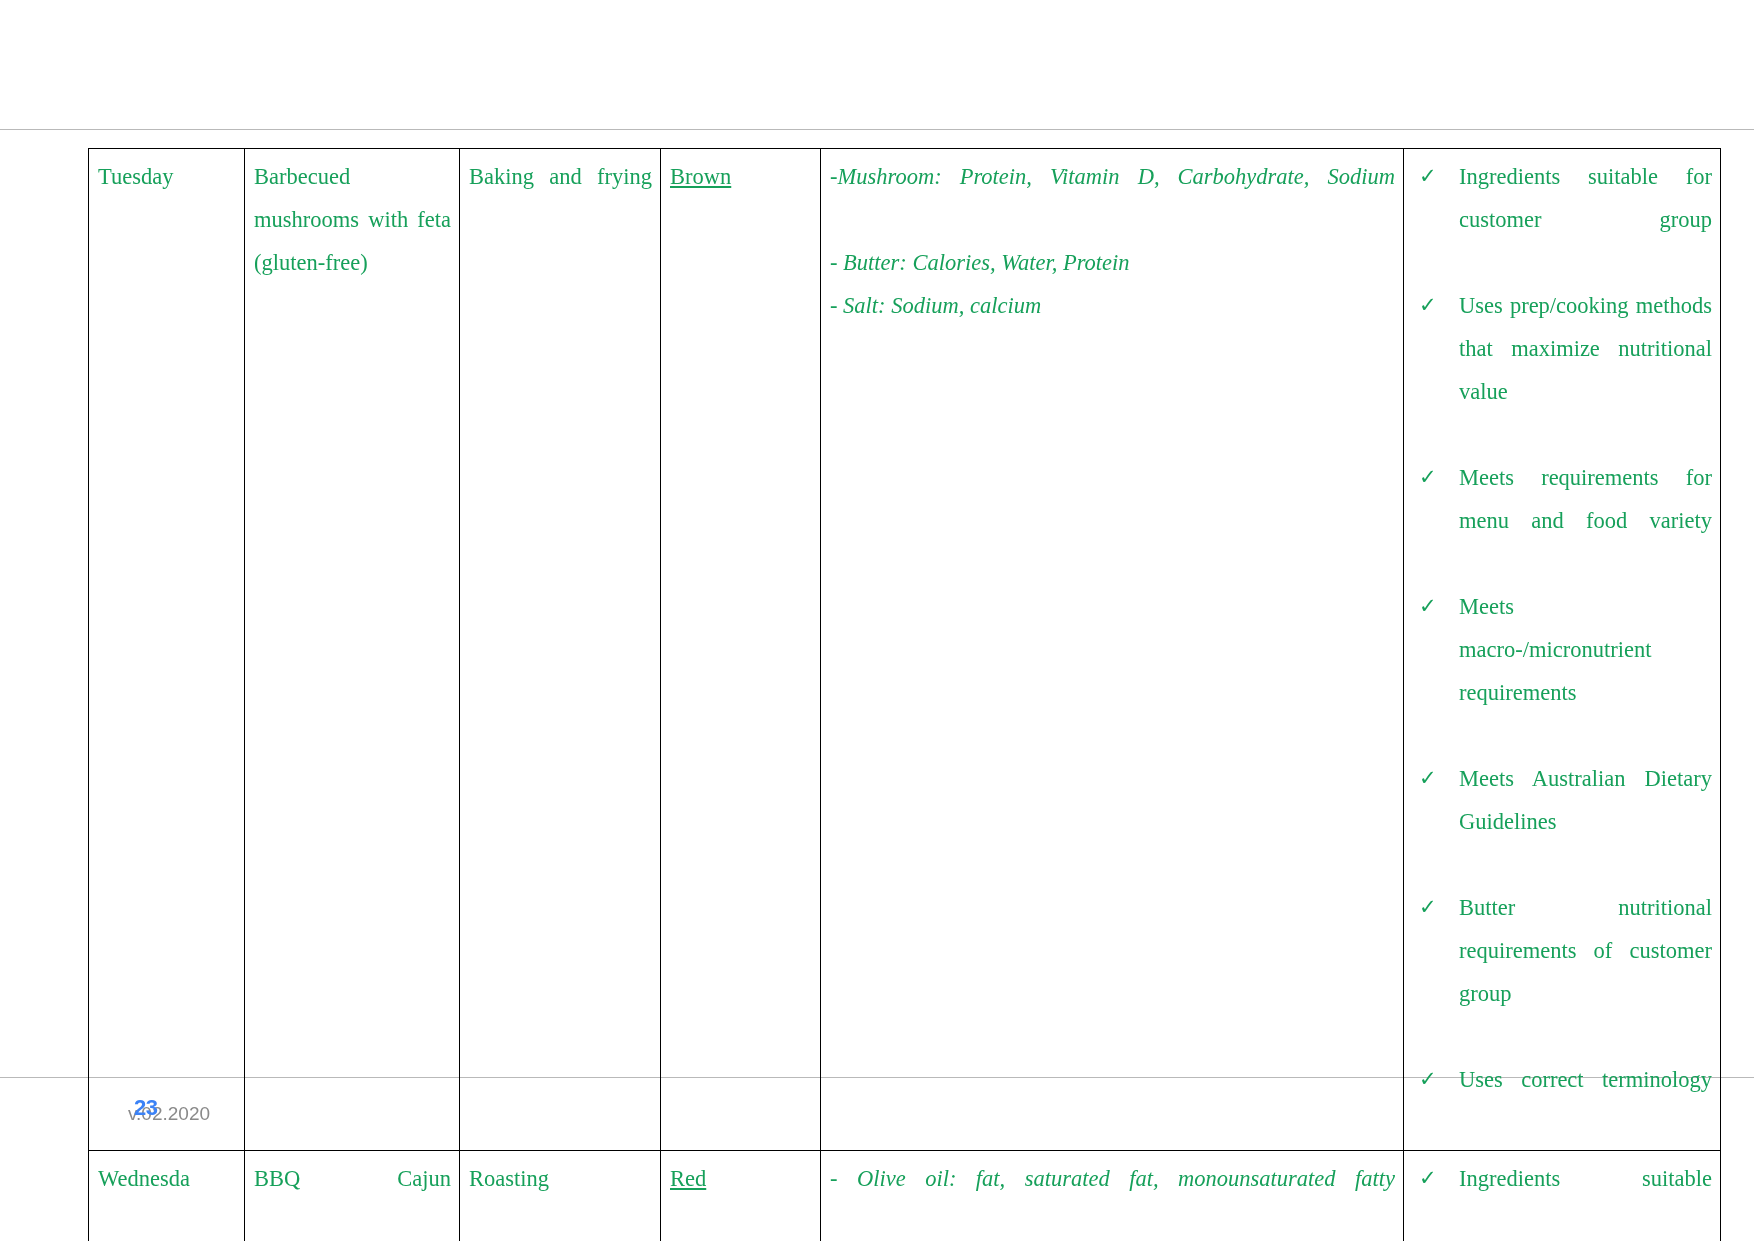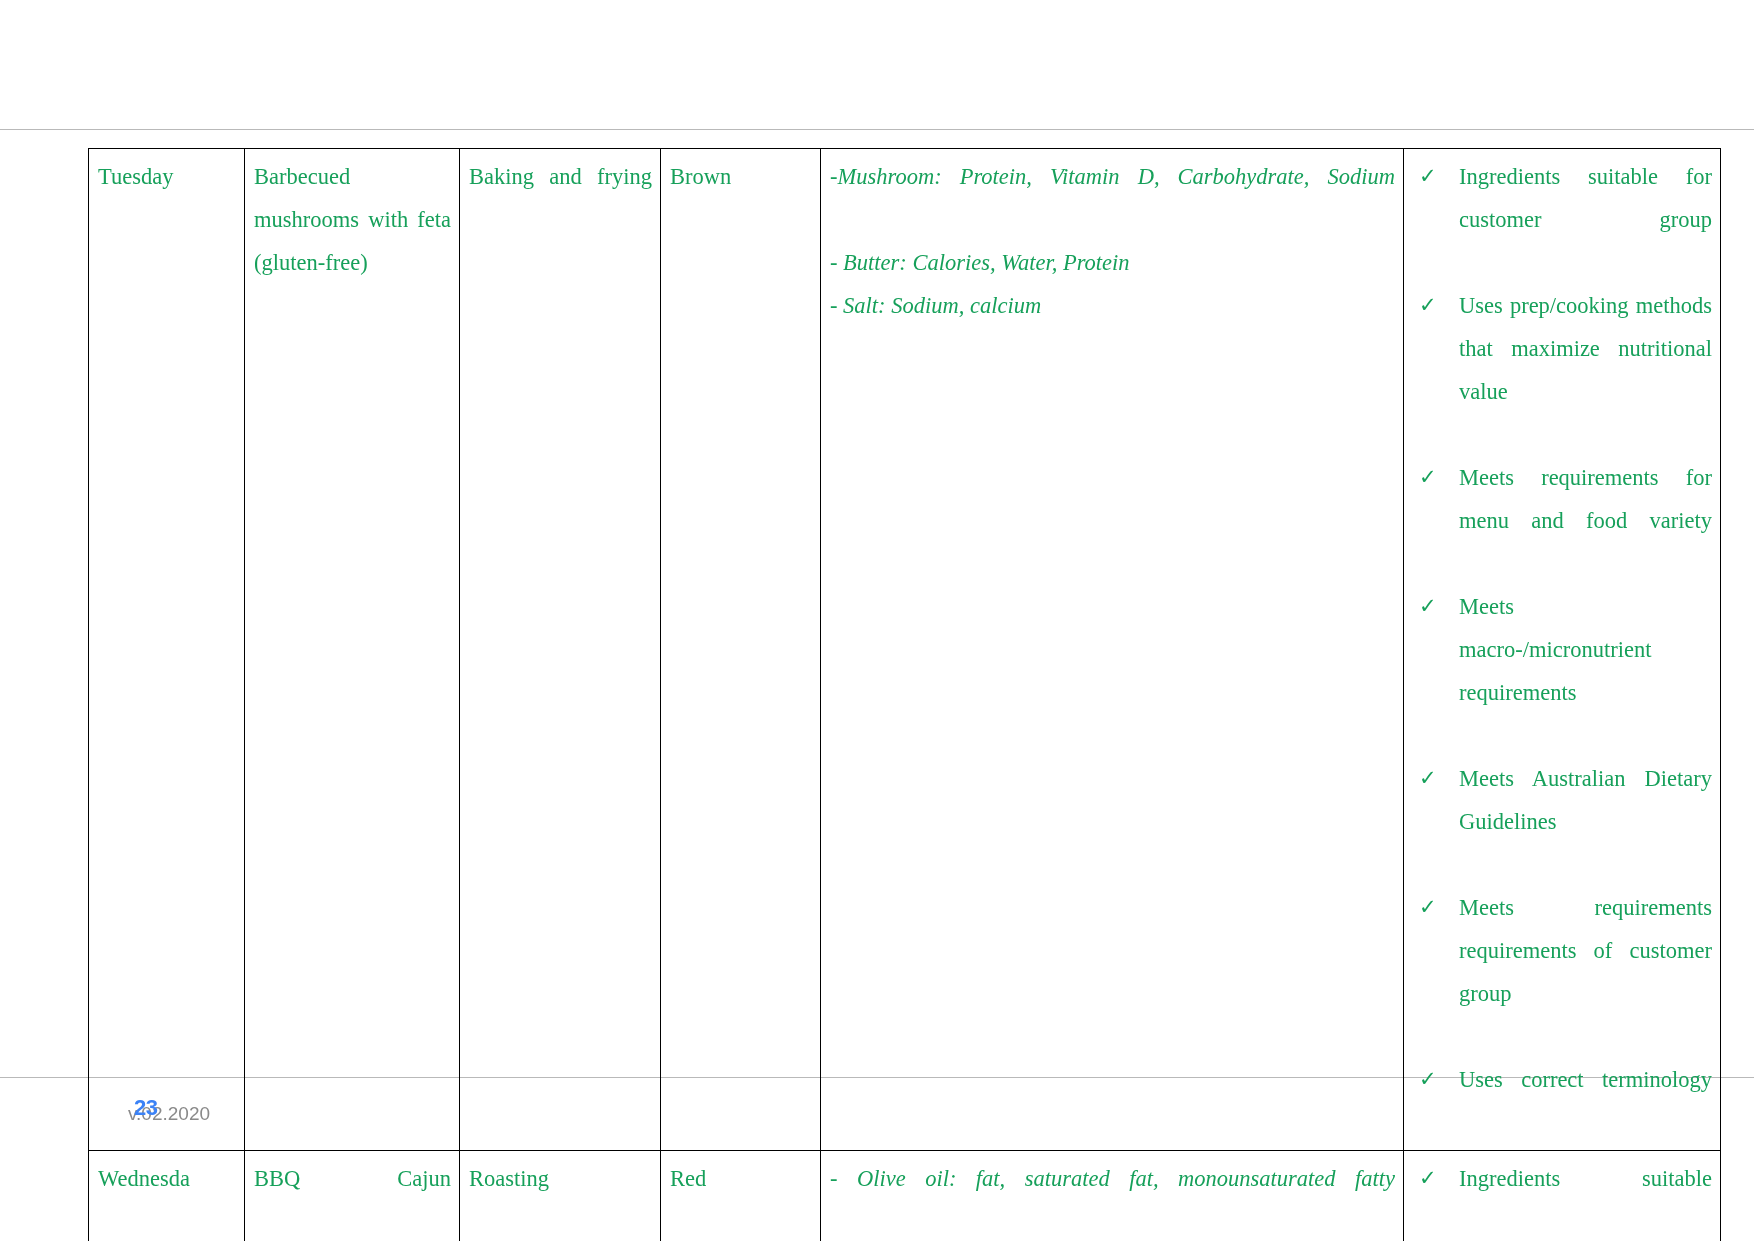--- a/index.html
+++ b/index.html
@@ -30,21 +30,21 @@
     border:1.4px solid #000000;
     vertical-align:top;
     padding:6px 8px 6px 9px;
     font-size:22.5px;
     line-height:43px;
     color:#16a05a;
   }
   .c-day{width:138px;}
   .c-dish{width:197px;}
   .c-method{width:183px;}
-  .c-colour{width:142px;}
+  .c-colour{width:142px;text-decoration:underline;}
   .c-nutrients{width:565px;font-style:italic;}
   .c-check{width:299px;}
 
   .just{text-align:justify;text-justify:inter-word;}
   .just::after{content:"";display:inline-block;width:100%;}
 
   .line{display:block;}
   .line.just{text-align:justify;}
   .line.just::after{content:"";display:inline-block;width:100%;}
 
@@ -142,21 +142,21 @@
           <li>
             <span class="tick">✓</span>
             <span class="txt">Meets macro-/micronutrient requirements</span>
           </li>
           <li>
             <span class="tick">✓</span>
             <span class="txt">Meets Australian Dietary Guidelines</span>
           </li>
           <li>
             <span class="tick">✓</span>
-            <span class="txt">Meets requirements requirements of customer group</span>
+            <span class="txt">Butter nutritional requirements of customer group</span>
           </li>
           <li>
             <span class="tick">✓</span>
             <span class="txt">Uses correct terminology</span>
           </li>
         </ul>
       </td>
     </tr>
 
     <tr>

